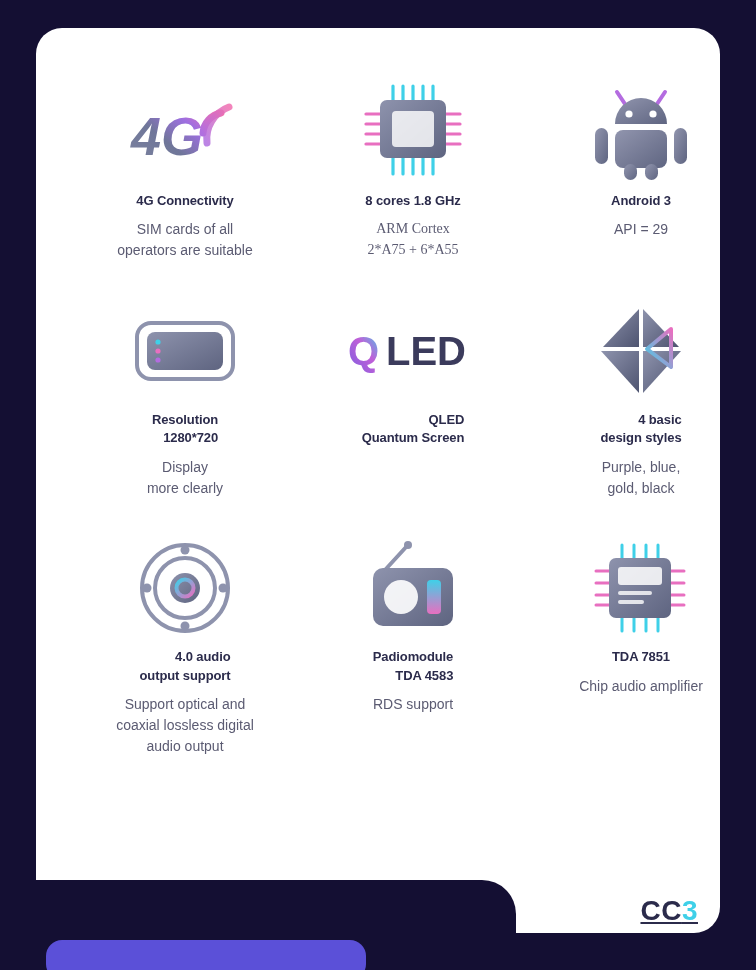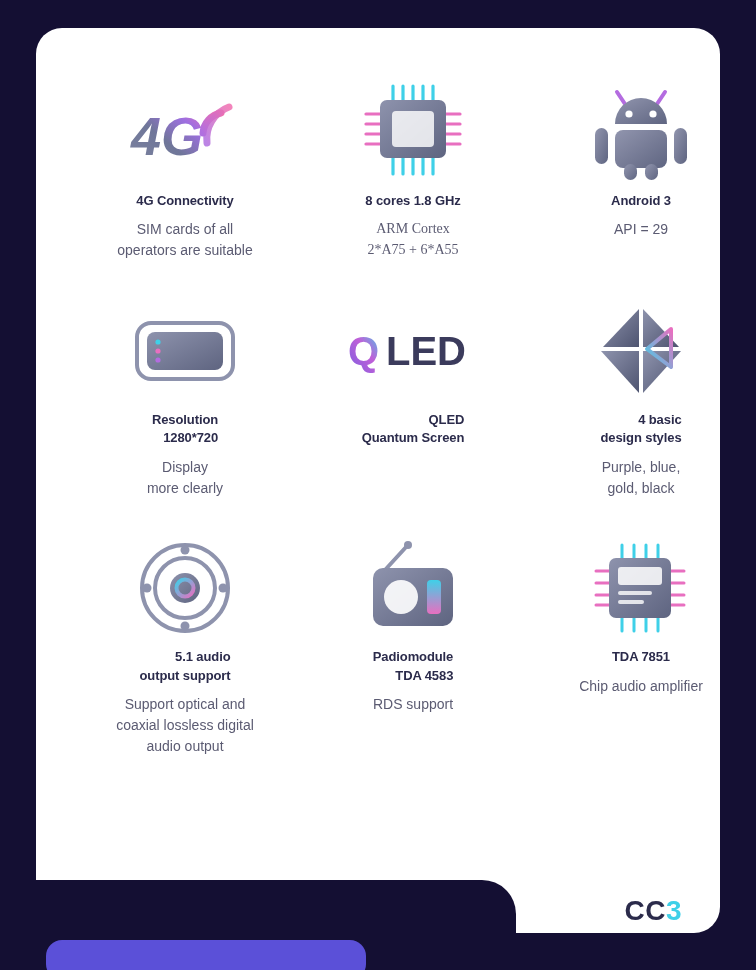--- a/index.html
+++ b/index.html
@@ -89,26 +89,27 @@
     margin-top: 9px;
     font-size: 14px;
     color: #5b5b72;
     text-align: center;
     line-height: 1.48;
     font-weight: 400;
   }
   
   #brand {
     position: absolute;
-    right: 74px;
+    right: 58px;
     top: 895px;
     font-size: 28px;
     font-weight: bold;
     letter-spacing: 0.5px;
     color: #2b2b4b;
+    text-decoration: underline;
   }
   #brand .accent { color: #3fd0e8; }
 </style>
 </head>
 <body>
 
 <div id="page">
 
   <div id="card"></div>
 
@@ -294,21 +295,21 @@
           <circle cx="48" cy="48" r="15" fill="url(#gspk)"></circle>
           <circle cx="48" cy="48" r="8.5" fill="none" stroke="url(#gspkc)" stroke-width="4"></circle>
           <g fill="#8e93ad">
             <circle cx="48" cy="10" r="4.5"></circle>
             <circle cx="48" cy="86" r="4.5"></circle>
             <circle cx="10" cy="48" r="4.5"></circle>
             <circle cx="86" cy="48" r="4.5"></circle>
           </g>
         </svg>
       </div>
-      <div class="title" style="white-space: pre-line;">5.1 audio
+      <div class="title" style="white-space: pre-line;">4.0 audio
 output support</div>
       <div class="subtitle" style="white-space: pre-line;">Support optical and
 coaxial lossless digital
 audio output</div>
     </div>
 
     <div class="cell">
       <div class="icon-wrap">
         <svg width="104" height="96" viewBox="0 0 104 96">
           <defs>

